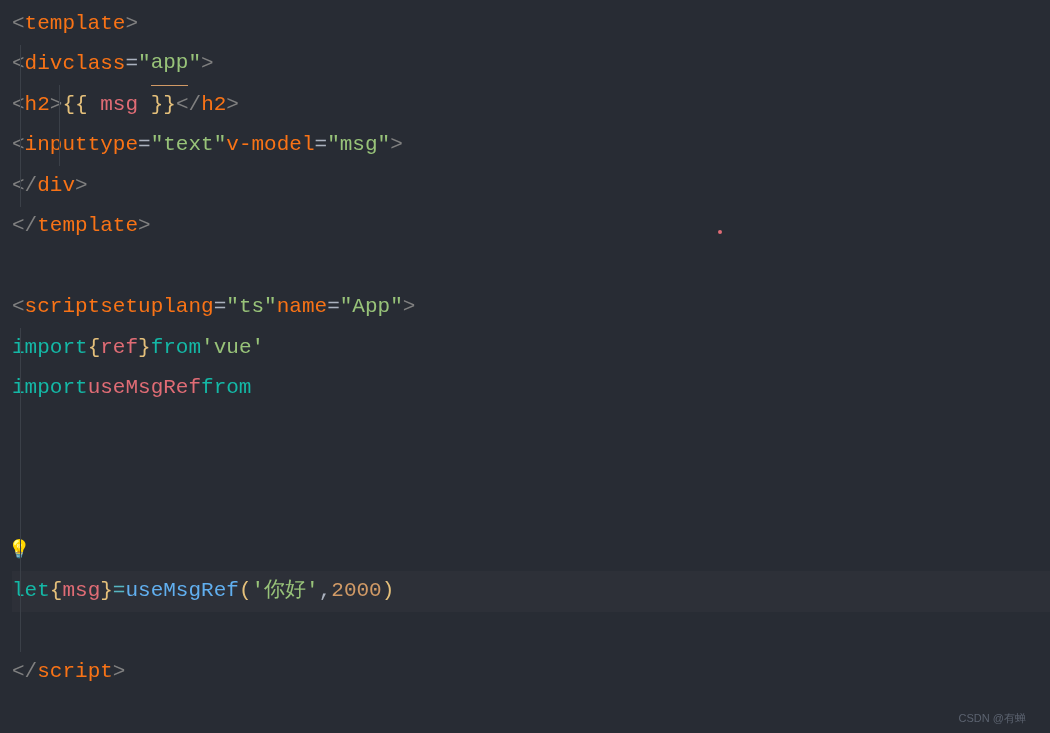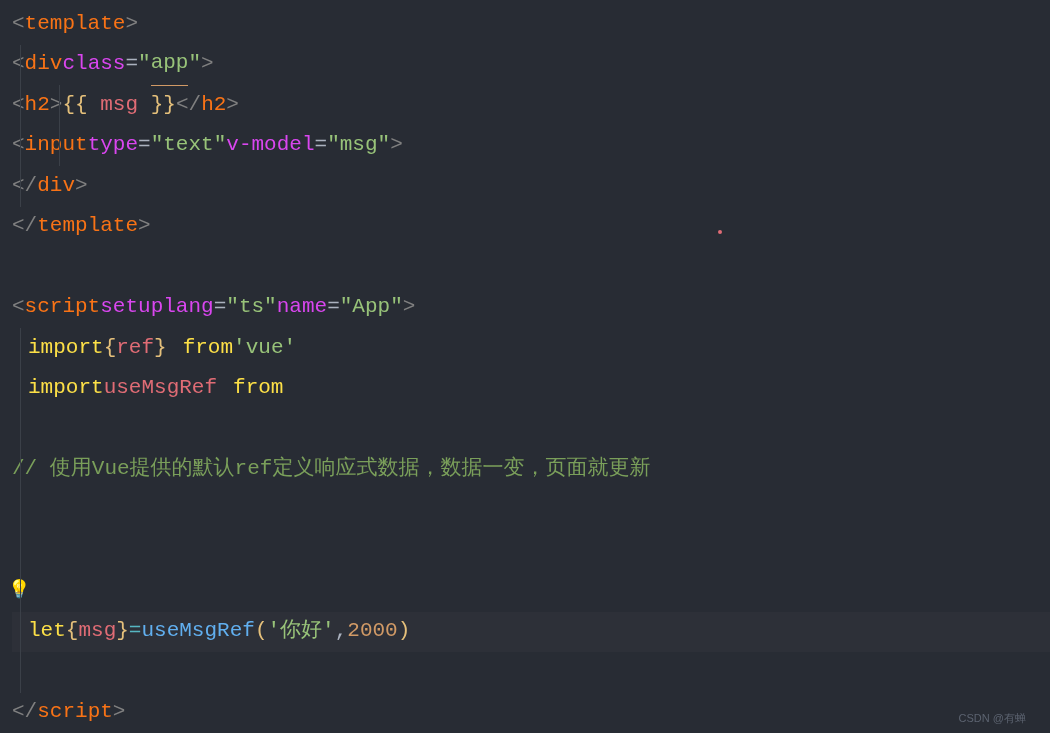--- a/index.html
+++ b/index.html
@@ -32,24 +32,24 @@
   .bulb {
     position: absolute;
     left: -4px;
     top: 50%;
     transform: translateY(-50%);
     color: #e5c07b;
     font-size: 18px;
   }
   .bracket-grey { color: #808080; }
   .tag-red { color: #f97316; }
-  .attr-orange { color: #d946ef; }
+  .attr-orange { color: #f97316; }
   .str-green { color: #98c379; }
   .mustache-yellow { color: #e5c07b; }
-  .kw-purple { color: #fde047; margin-left: 16px; }
+  .kw-purple { color: #14b8a6; }
   .var-red { color: #e06c75; }
   .fn-blue { color: #61afef; }
   .op-cyan { color: #56b6c2; }
   .comment-green { color: #7a9f5a; }
   .num-orange { color: #d19a66; }
   .punc { color: #abb2bf; }
   .underline-orange {
     border-bottom: 1.5px solid #d19a66;
     padding-bottom: 1px;
   }
@@ -99,21 +99,20 @@
 <div class="line"></div>
 
 <div class="line"><span class="bracket-grey">&lt;</span><span class="tag-red">script</span> <span class="attr-orange">setup</span> <span class="attr-orange">lang</span><span class="punc">=</span><span class="str-green">"<span>ts</span>"</span> <span class="attr-orange">name</span><span class="punc">=</span><span class="str-green">"<span>App</span>"</span><span class="bracket-grey">&gt;</span></div>
 
 <div class="line"><span class="guide" style="left:8px"></span>  <span class="kw-purple">import</span> <span class="mustache-yellow">{</span><span class="var-red">ref</span><span class="mustache-yellow">}</span> <span class="kw-purple">from</span> <span class="str-green">'vue'</span></div>
 
 <div class="line"><span class="guide" style="left:8px"></span>  <span class="kw-purple">import</span> <span class="var-red">useMsgRef</span> <span class="kw-purple">from</span> </div>
 
 <div class="line"><span class="guide" style="left:8px"></span></div>
 
-<div class="line"><span class="guide" style="left:8px"></span>  <span class="comment-green">// 使用Vue提供的默认ref定义响应式数据，数据一变，页面就更新</span></div>
 
 <div class="line"><span class="guide" style="left:8px"></span>  </div>
 
 <div class="line"><span class="guide" style="left:8px"></span></div>
 
 <div class="line"><span class="bulb">💡</span><span class="guide" style="left:8px"></span>  </div>
 
 <div class="line current-line"><span class="guide" style="left:8px"></span>  <span class="kw-purple">let</span> <span class="mustache-yellow">{</span><span class="var-red">msg</span><span class="mustache-yellow">}</span> <span class="op-cyan">=</span> <span class="fn-blue">useMsgRef</span><span class="mustache-yellow">(</span><span class="str-green">'你好'</span><span class="punc">,</span><span class="num-orange">2000</span><span class="mustache-yellow">)</span></div>
 
 <div class="line"><span class="guide" style="left:8px"></span></div>

